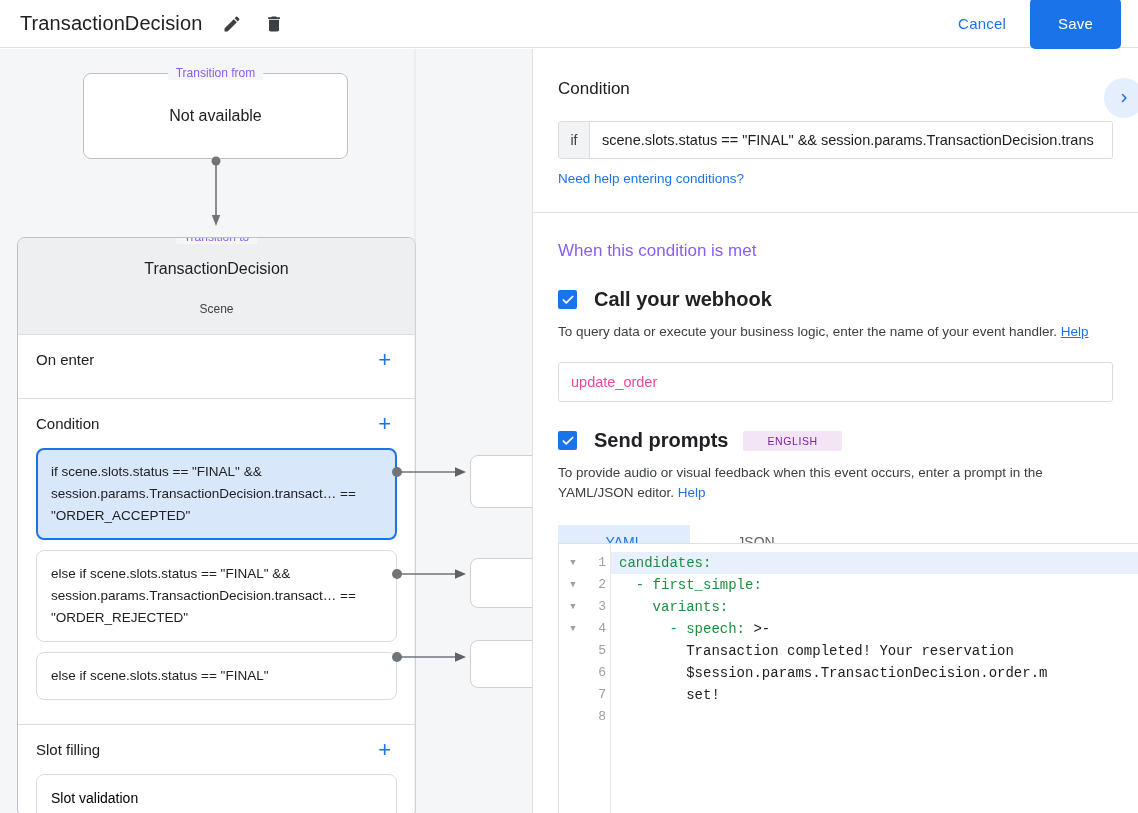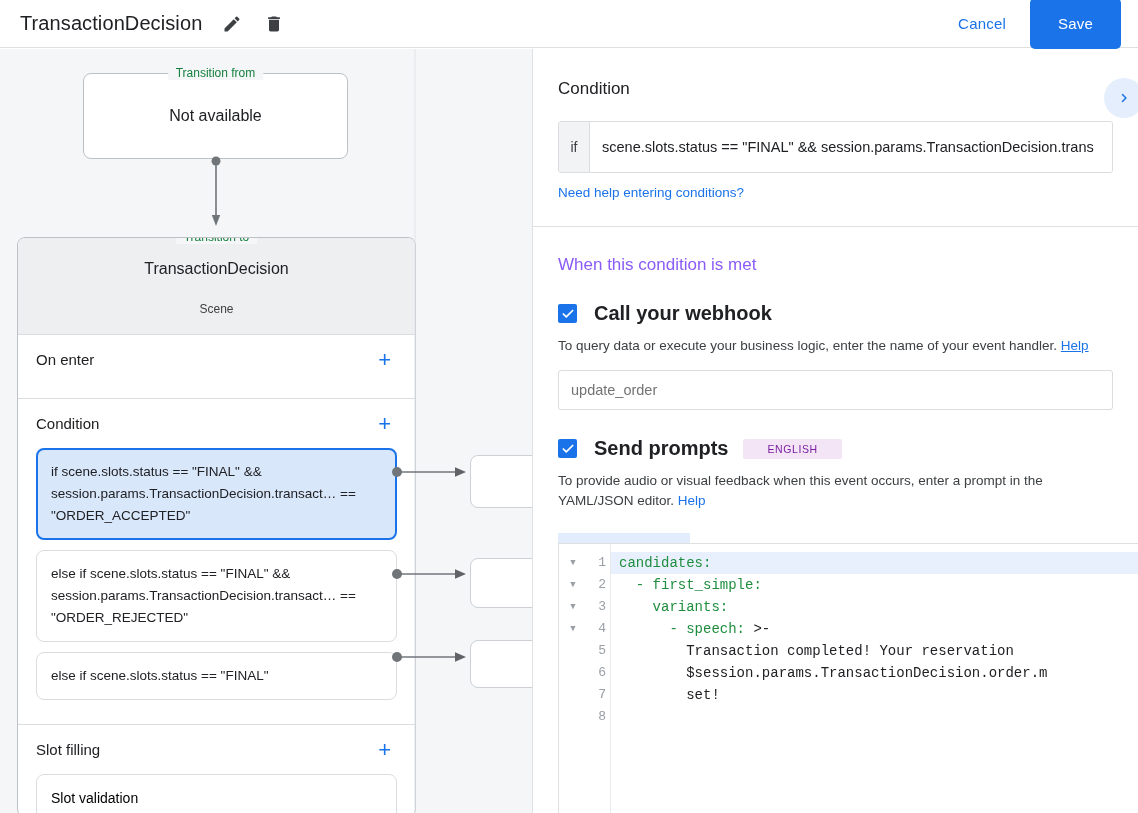--- a/index.html
+++ b/index.html
@@ -60,21 +60,21 @@
     position: absolute;
     border: 1px solid #bdc1c6;
     border-radius: 8px;
     background: #ffffff;
   }
   .fieldset-legend {
     position: absolute;
     top: -8px; left: 50%; transform: translateX(-50%);
     background: #f5f6f8;
     padding: 0 8px;
-    font-size: 12px; color: #15803d;
+    font-size: 12px; color: #8b5cf6;
     white-space: nowrap;
   }
 
   
   #node-from {
     left: 83px; top: 24px; width: 265px; height: 86px;
     display: flex; align-items: center; justify-content: center;
   }
   #node-from .node-title { font-size: 16px; color: #202124; }
 
@@ -176,21 +176,21 @@
     width: 40px; height: 40px; border-radius: 20px;
     background: #e5eefc;
     display: flex; align-items: center; justify-content: center;
     cursor: pointer;
   }
 
   .if-input-wrap {
     display: flex; margin-top: 22px;
     border: 1px solid #dadce0;
     border-radius: 3px;
-    height: 52px;
+    height: 38px;
     overflow: hidden;
   }
   .if-label {
     width: 31px; flex: 0 0 31px;
     background: #f1f3f4;
     border-right: 1px solid #dadce0;
     display: flex; align-items: center; justify-content: center;
     font-size: 14px; color: #3c4043;
   }
   .if-value {
@@ -225,24 +225,24 @@
     font-size: 10.5px; letter-spacing: .6px;
     padding: 4px 24px; border-radius: 2px; font-weight: 500;
   }
   .desc {
     margin-top: 11px; font-size: 13.5px; color: #3c4043; line-height: 20px;
   }
   .desc a { color: #1a73e8; text-decoration: underline; cursor: pointer; }
   .desc a.nounder { text-decoration: none; }
 
   .text-input {
-    margin-top: 14px;
+    margin-top: 20px;
     width: 100%; height: 40px;
     border: 1px solid #dadce0; border-radius: 3px;
-    font-family: inherit; font-size: 14.5px; color: #737373;
+    font-family: inherit; font-size: 14.5px; color: #ec4899;
     padding: 0 12px; outline: none; background: #ffffff;
   }
 
   .tabs { display: flex; margin-top: 22px; }
   .tab {
     width: 132px; height: 34px;
     display: flex; align-items: center; justify-content: center;
     font-size: 14px; color: #5f6368; cursor: pointer;
   }
   .tab.active { background: #e1ecfd; color: #1a73e8; }

